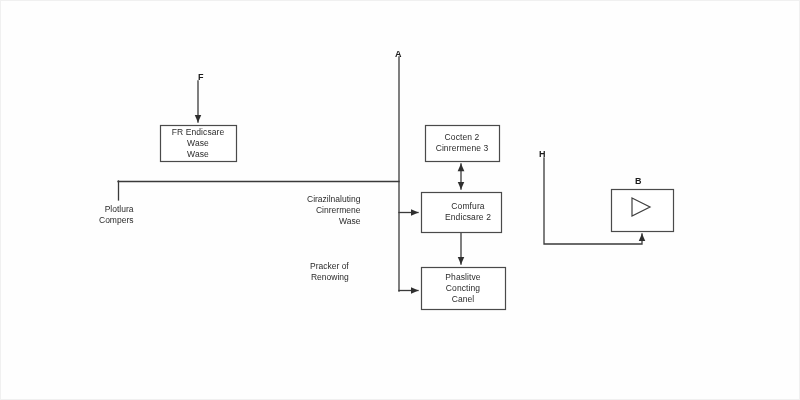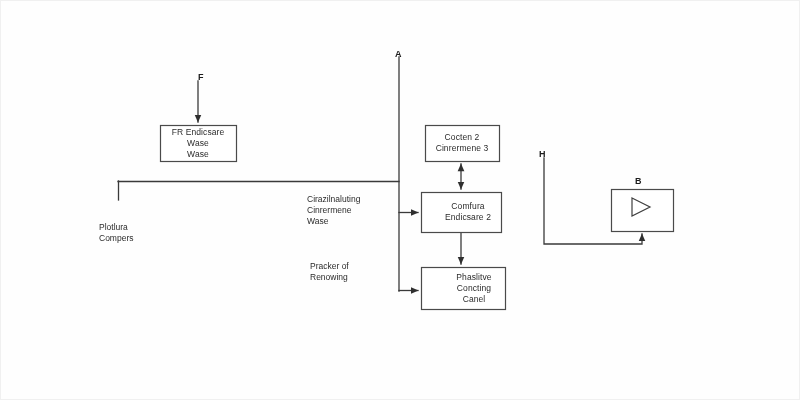--- a/index.html
+++ b/index.html
@@ -31,21 +31,21 @@
     text-align: center;
     color: #2b2b2b;
     font-size: 8.5px;
     line-height: 11px;
     letter-spacing: 0.1px;
     white-space: pre;
     pointer-events: none;
   }
   .free-label {
     position: absolute;
-    text-align: left;
+    text-align: right;
     color: #2b2b2b;
     font-size: 8.5px;
     line-height: 11px;
     white-space: pre;
   }
   .stream-tag {
     position: absolute;
     color: #1c1c1c;
     font-size: 9px;
     font-weight: bold;
@@ -97,25 +97,25 @@
 
     <g id="icon-layer" fill="none" stroke="#3f3f3f" stroke-width="1.2" stroke-linejoin="miter">
         <path d="M631,197 L649,206 L631,215 Z"></path>
       </g>
   </svg>
 
   <div id="box-labels">
       <div class="node-label" style="left: 159px; top: 125.5px; width: 76px;"><div>FR Endicsare</div><div>Wase</div><div>Wase</div></div>
       <div class="node-label" style="left: 424px; top: 131px; width: 74px;"><div>Cocten 2</div><div>Cinrermene 3</div></div>
       <div class="node-label" style="left: 420px; top: 200px; width: 80px; margin-left: 7px;"><div>Comfura</div><div>Endicsare 2</div></div>
-      <div class="node-label" style="left: 420px; top: 270.5px; width: 84px; padding-left: 11px;"><div>Phaslitve</div><div>Concting</div><div>Canel</div></div>
+      <div class="node-label" style="left: 420px; top: 270.5px; width: 84px;"><div>Phaslitve</div><div>Concting</div><div>Canel</div></div>
     </div>
 
   <div id="free-labels">
-      <div class="free-label" style="left: 98px; top: 203px; margin-top: 18px;"><div>Plotlura</div><div>Compers</div></div>
+      <div class="free-label" style="left: 98px; top: 203px;"><div>Plotlura</div><div>Compers</div></div>
       <div class="free-label" style="left: 306px; top: 193px;"><div>Cirazilnaluting</div><div>Cinrermene</div><div>Wase</div></div>
       <div class="free-label" style="left: 309px; top: 260px;"><div>Pracker of</div><div>Renowing</div></div>
     </div>
 
   <div id="stream-tags">
       <div class="stream-tag" style="left: 394px; top: 48px;">A</div>
       <div class="stream-tag" style="left: 197px; top: 71px;">F</div>
       <div class="stream-tag" style="left: 538px; top: 148px;">H</div>
       <div class="stream-tag" style="left: 634px; top: 175px;">B</div>
     </div>

